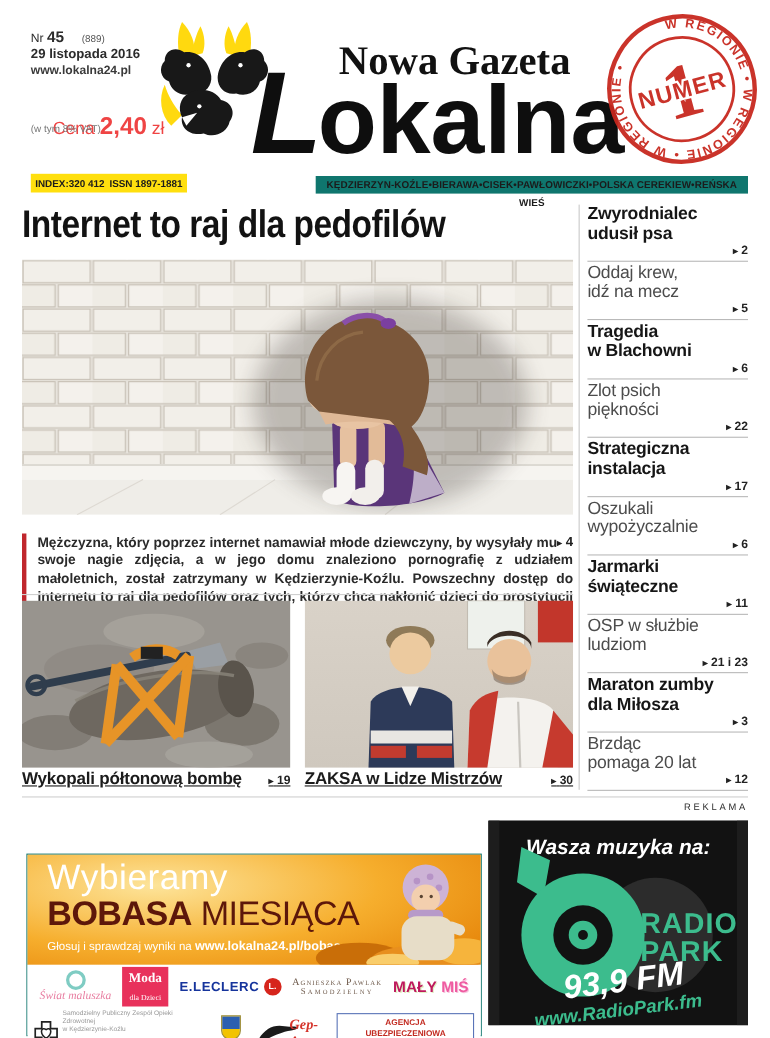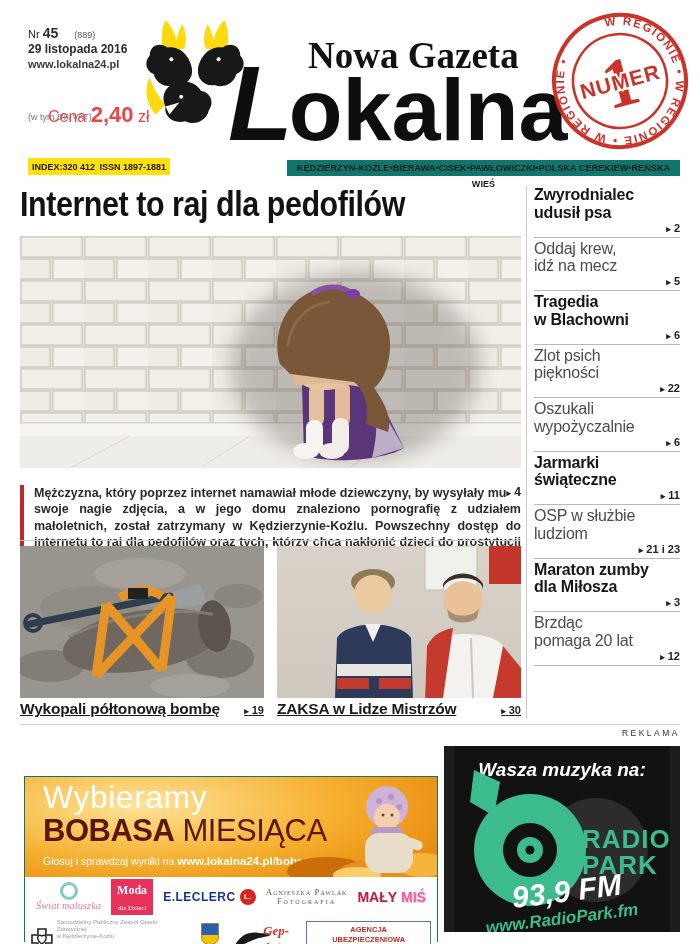--- a/index.html
+++ b/index.html
@@ -277,20 +277,25 @@
     <div class="sb-item b">
         <span class="l">Tragedia</span>
         <span class="l">w Blachowni</span>
         <span class="pref"><span class="ar">▸</span> <span>6</span></span>
       </div>
     <div class="sb-item n">
         <span class="l">Zlot psich</span>
         <span class="l">piękności</span>
         <span class="pref"><span class="ar">▸</span> <span>22</span></span>
       </div>
+    <div class="sb-item b">
+        <span class="l">Strategiczna</span>
+        <span class="l">instalacja</span>
+        <span class="pref"><span class="ar">▸</span> <span>17</span></span>
+      </div>
     <div class="sb-item n">
         <span class="l">Oszukali</span>
         <span class="l">wypożyczalnie</span>
         <span class="pref"><span class="ar">▸</span> <span>6</span></span>
       </div>
     <div class="sb-item b">
         <span class="l">Jarmarki</span>
         <span class="l">świąteczne</span>
         <span class="pref"><span class="ar">▸</span> <span>11</span></span>
       </div>
@@ -341,21 +346,21 @@
           </div>
         <div class="logo moda-box">
             <span><span class="m1">Moda</span><br><span class="m2">dla Dzieci</span></span>
           </div>
         <div class="logo">
             <span class="leclerc-txt">E.LECLERC</span>
             <span class="leclerc-dot">L.</span>
           </div>
         <div class="logo lg-pawlak">
             <span class="pw1">Agnieszka Pawlak</span>
-            <span class="pw2">Fotografia</span>
+            <span class="pw2">Samodzielny</span>
           </div>
         <div class="logo">
             <span class="mis1">MAŁY</span>
             <span class="mis2">MIŚ</span>
           </div>
       </div>
       <div class="lrow">
         <div class="logo">
           <svg width="22" height="22" viewBox="0 0 22 22">
             <path d="M7,1 h8 v6 h6 v8 h-6 v6 h-8 v-6 h-6 v-8 h6 Z" fill="none" stroke="#222" stroke-width="1.6"></path>

